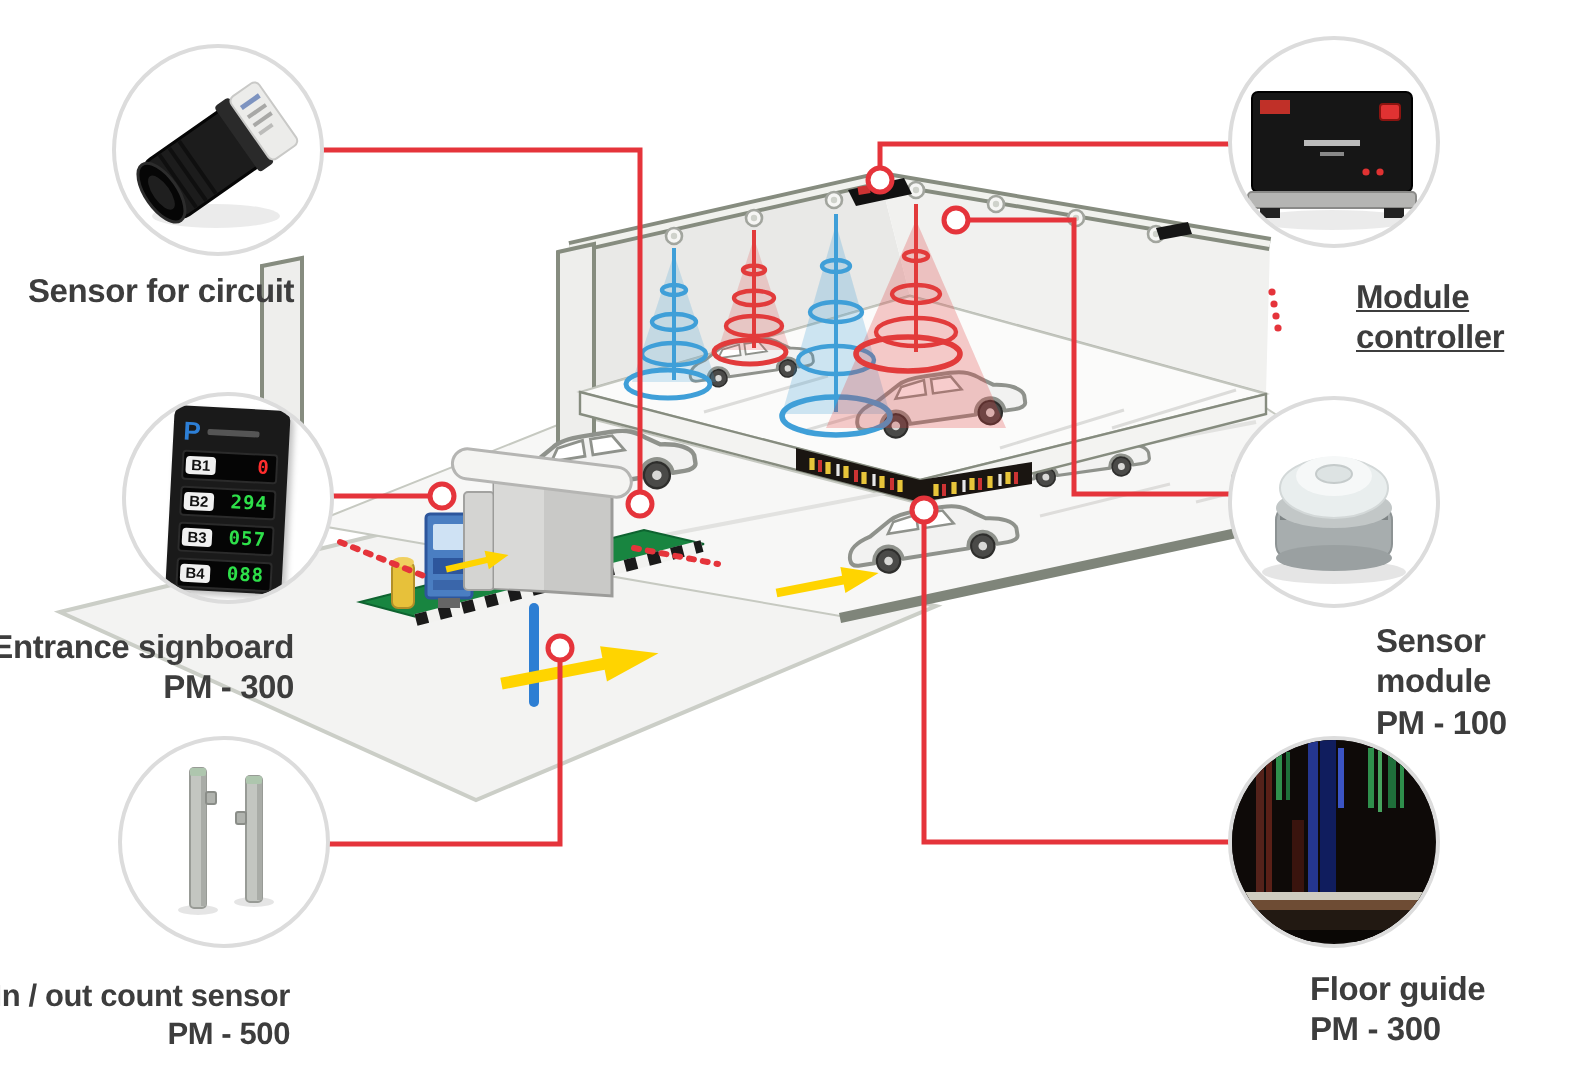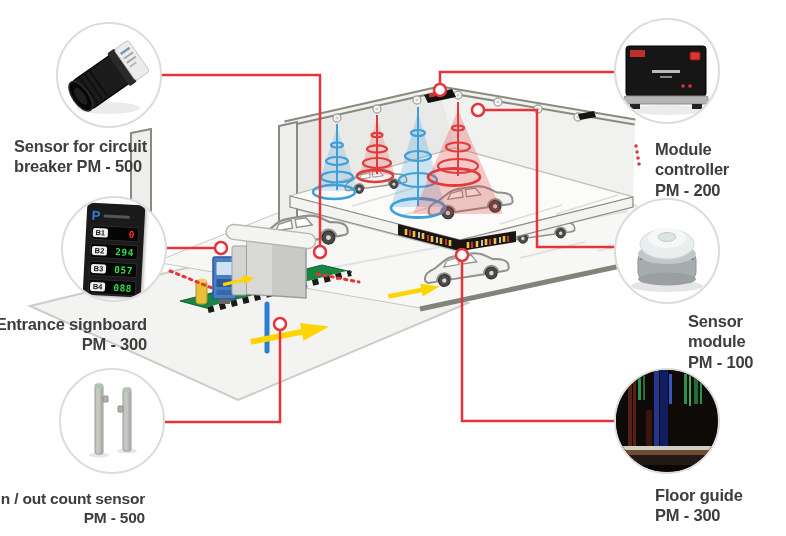--- a/index.html
+++ b/index.html
@@ -19,21 +19,21 @@
     box-sizing:border-box;z-index:2;
   }
   .circle svg{display:block;}
   .lbl{
     position:absolute;z-index:2;font-size:16.5px;font-weight:600;
     color:var(--label-text);line-height:1.24;letter-spacing:-0.2px;
   }
   .lbl-c{text-align:left;}
   .lbl-r{text-align:right;white-space:nowrap;}
   .lbl1{left:14px;top:136px;width:192px;}
-  .lbl2{left:655px;top:139px;}
+  .lbl2{left:678px;top:139px;text-decoration:underline;}
   .lbl3{right:639px;top:314px;}
   .lbl4{left:655px;top:311px;margin-left:33px;}
   .lbl5{right:641px;top:489px;font-size:15.5px;}
   .lbl6{left:655px;top:485px;}
   .c1{left:56px;top:22px;}
   .c2{left:614px;top:18px;}
   .c3{left:61px;top:196px;}
   .c4{left:614px;top:198px;}
   .c5{left:59px;top:368px;}
   .c6{left:614px;top:368px;background:#0e0a08;}
@@ -332,26 +332,24 @@
     <rect x="84" y="6" width="2" height="28" fill="#2f8f4c"></rect>
     <rect x="0" y="76" width="101" height="4" fill="#cfccc0"></rect>
     <rect x="0" y="80" width="101" height="5" fill="#6e4c34"></rect>
     <rect x="0" y="85" width="101" height="10" fill="#221912"></rect>
     <rect x="0" y="95" width="101" height="6" fill="#0a0705"></rect>
   </svg>
 </div>
 
 <div class="lbl lbl1 lbl-c">
   <div>Sensor for circuit</div>
-  <div>breaker PM - 500</div>
 </div>
 
 <div class="lbl lbl2">
   <div>Module controller</div>
-  <div>PM - 200</div>
 </div>
 
 <div class="lbl lbl3 lbl-r">
   <div>Entrance signboard</div>
   <div>PM - 300</div>
 </div>
 
 <div class="lbl lbl4">
   <div>Sensor module</div>
   <div>PM - 100</div>

